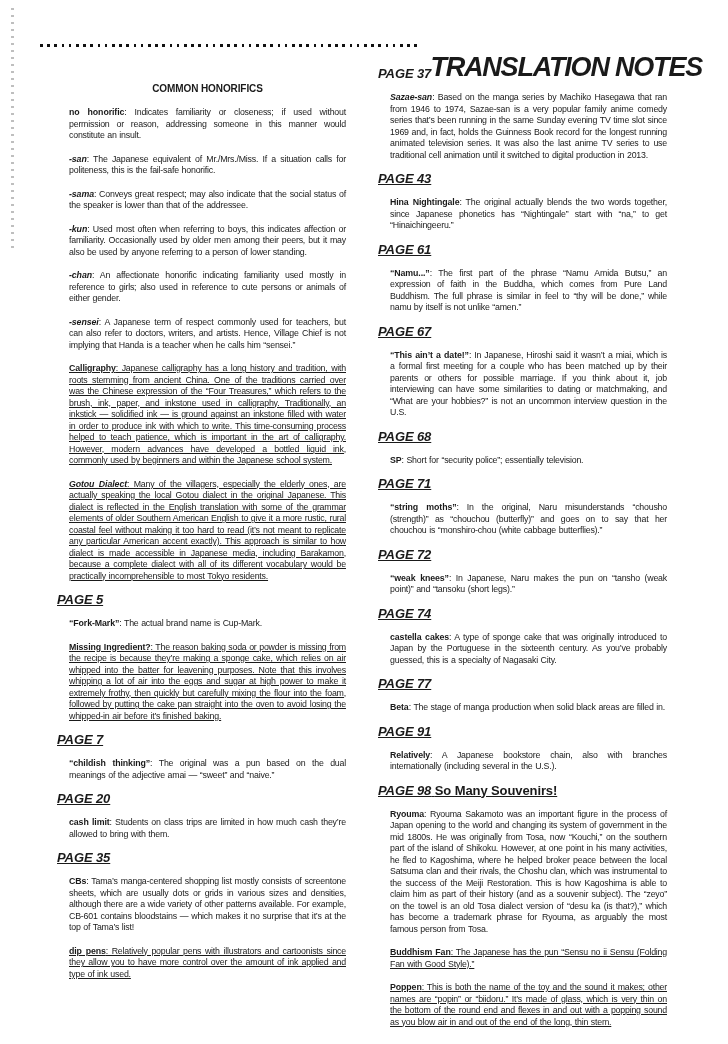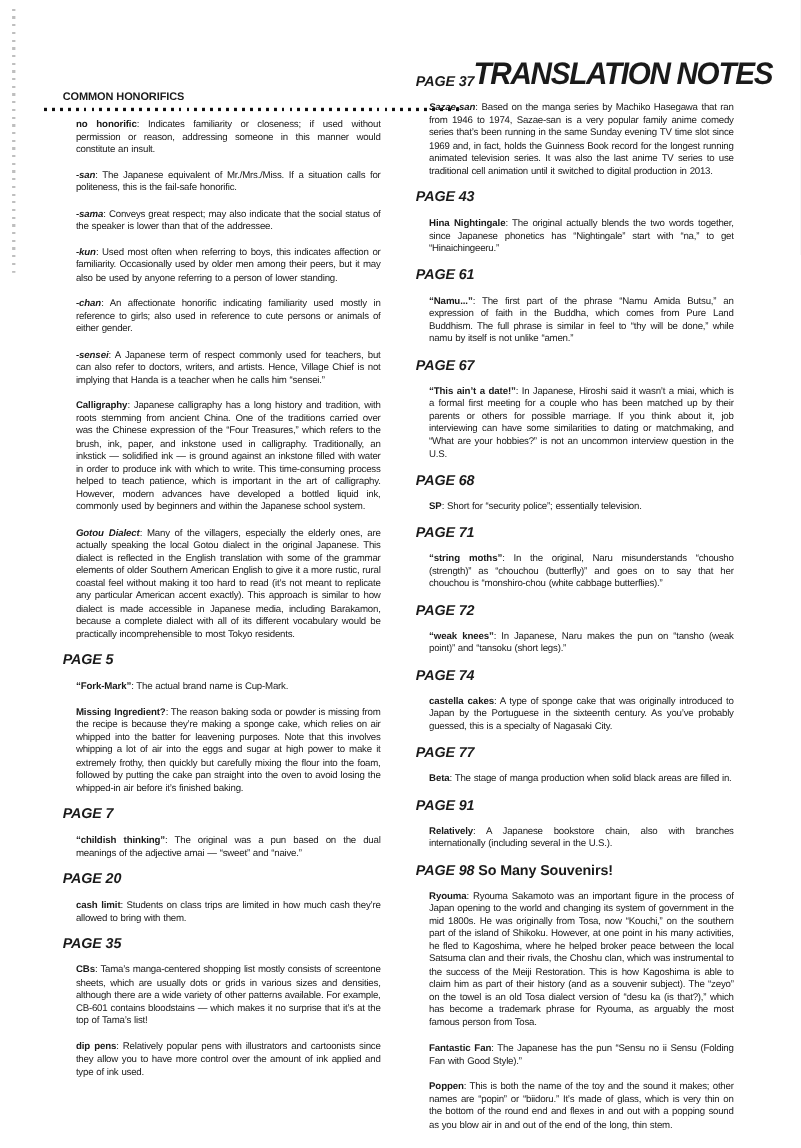--- a/index.html
+++ b/index.html
@@ -14,21 +14,21 @@
   }
   
   .left-dots {
     position:absolute; left:11px; top:8px;
     width:3px; height:240px;
     background:repeating-linear-gradient(180deg,#8a8a8a 0 2px,transparent 2px 7px);
     opacity:.55;
   }
   .hdr {
     position:absolute; top:0; left:0; right:0;
-    display:flex; align-items:flex-end;
+    display:flex; align-items:flex-start;
     padding:34px 26px 0 40px;
   }
   .hdr-dots {
     flex:1 1 auto; height:3px; margin-top:10px; margin-right:12px;
     background:repeating-linear-gradient(90deg,#111 0 2.6px,transparent 2.6px 7.2px);
   }
   .title {
     flex:0 0 auto;
     font-style:italic; font-weight:bold;
     font-size:27px; letter-spacing:-1.2px;
@@ -37,34 +37,35 @@
   }
   .cols {
     position:absolute; top:68px; left:57px; right:49px;
     display:flex; gap:20px;
   }
   .col { flex:1 1 0; min-width:0; }
   .col-left { margin-top:14px; }
   .sec-heading {
     margin:0; font-size:10px; font-weight:bold; letter-spacing:-0.1px;
     line-height:13px;
+    text-align:center;
   }
   .page-label {
     margin:0; font-size:13px; font-weight:bold; font-style:italic;
     line-height:12px; letter-spacing:-0.1px;
   }
   .page-label .pl-title { font-style:normal; }
   .note {
     margin:12px; font-size:8.8px; line-height:11.5px;
     letter-spacing:-0.2px; text-align:justify;
     word-spacing:0.4px;
   }
   .note .term { font-weight:bold; letter-spacing:-0.1px; }
   .note .term.em { font-style:italic; }
-  .gap { margin-top:11px; }
+  .gap { margin-top:11px;text-decoration:underline; }
 </style>
 </head>
 <body>
 
 <div class="sheet">
   <div class="left-dots"></div>
 
   <div class="hdr">
     <div class="hdr-dots"></div>
     <h1 class="title">TRANSLATION NOTES</h1>
@@ -108,17 +109,17 @@
         <div class="page-label gap"><span class="pl-num">PAGE 72</span></div>
         <p class="note"><span class="term">“weak knees”</span><span class="body">: In Japanese, Naru makes the pun on “tansho (weak point)” and “tansoku (short legs).”</span></p>
         <div class="page-label gap"><span class="pl-num">PAGE 74</span></div>
         <p class="note"><span class="term">castella cakes</span><span class="body">: A type of sponge cake that was originally introduced to Japan by the Portuguese in the sixteenth century. As you’ve probably guessed, this is a specialty of Nagasaki City.</span></p>
         <div class="page-label gap"><span class="pl-num">PAGE 77</span></div>
         <p class="note"><span class="term">Beta</span><span class="body">: The stage of manga production when solid black areas are filled in.</span></p>
         <div class="page-label gap"><span class="pl-num">PAGE 91</span></div>
         <p class="note"><span class="term">Relatively</span><span class="body">: A Japanese bookstore chain, also with branches internationally (including several in the U.S.).</span></p>
         <div class="page-label gap"><span class="pl-num">PAGE 98</span> <span class="pl-title">So Many Souvenirs!</span></div>
         <p class="note"><span class="term">Ryouma</span><span class="body">: Ryouma Sakamoto was an important figure in the process of Japan opening to the world and changing its system of government in the mid 1800s. He was originally from Tosa, now “Kouchi,” on the southern part of the island of Shikoku. However, at one point in his many activities, he fled to Kagoshima, where he helped broker peace between the local Satsuma clan and their rivals, the Choshu clan, which was instrumental to the success of the Meiji Restoration. This is how Kagoshima is able to claim him as part of their history (and as a souvenir subject). The “zeyo” on the towel is an old Tosa dialect version of “desu ka (is that?),” which has become a trademark phrase for Ryouma, as arguably the most famous person from Tosa.</span></p>
-        <p class="note gap"><span class="term">Fantastic Fan</span><span class="body">: The Japanese has the pun “Sensu no ii Sensu (Folding Fan with Good Style).”</span></p>
+        <p class="note gap"><span class="term">Buddhism Fan</span><span class="body">: The Japanese has the pun “Sensu no ii Sensu (Folding Fan with Good Style).”</span></p>
         <p class="note gap"><span class="term">Poppen</span><span class="body">: This is both the name of the toy and the sound it makes; other names are “popin” or “biidoru.” It’s made of glass, which is very thin on the bottom of the round end and flexes in and out with a popping sound as you blow air in and out of the end of the long, thin stem.</span></p>
       </section>
   </div>
 </div>
 
 </body></html>

